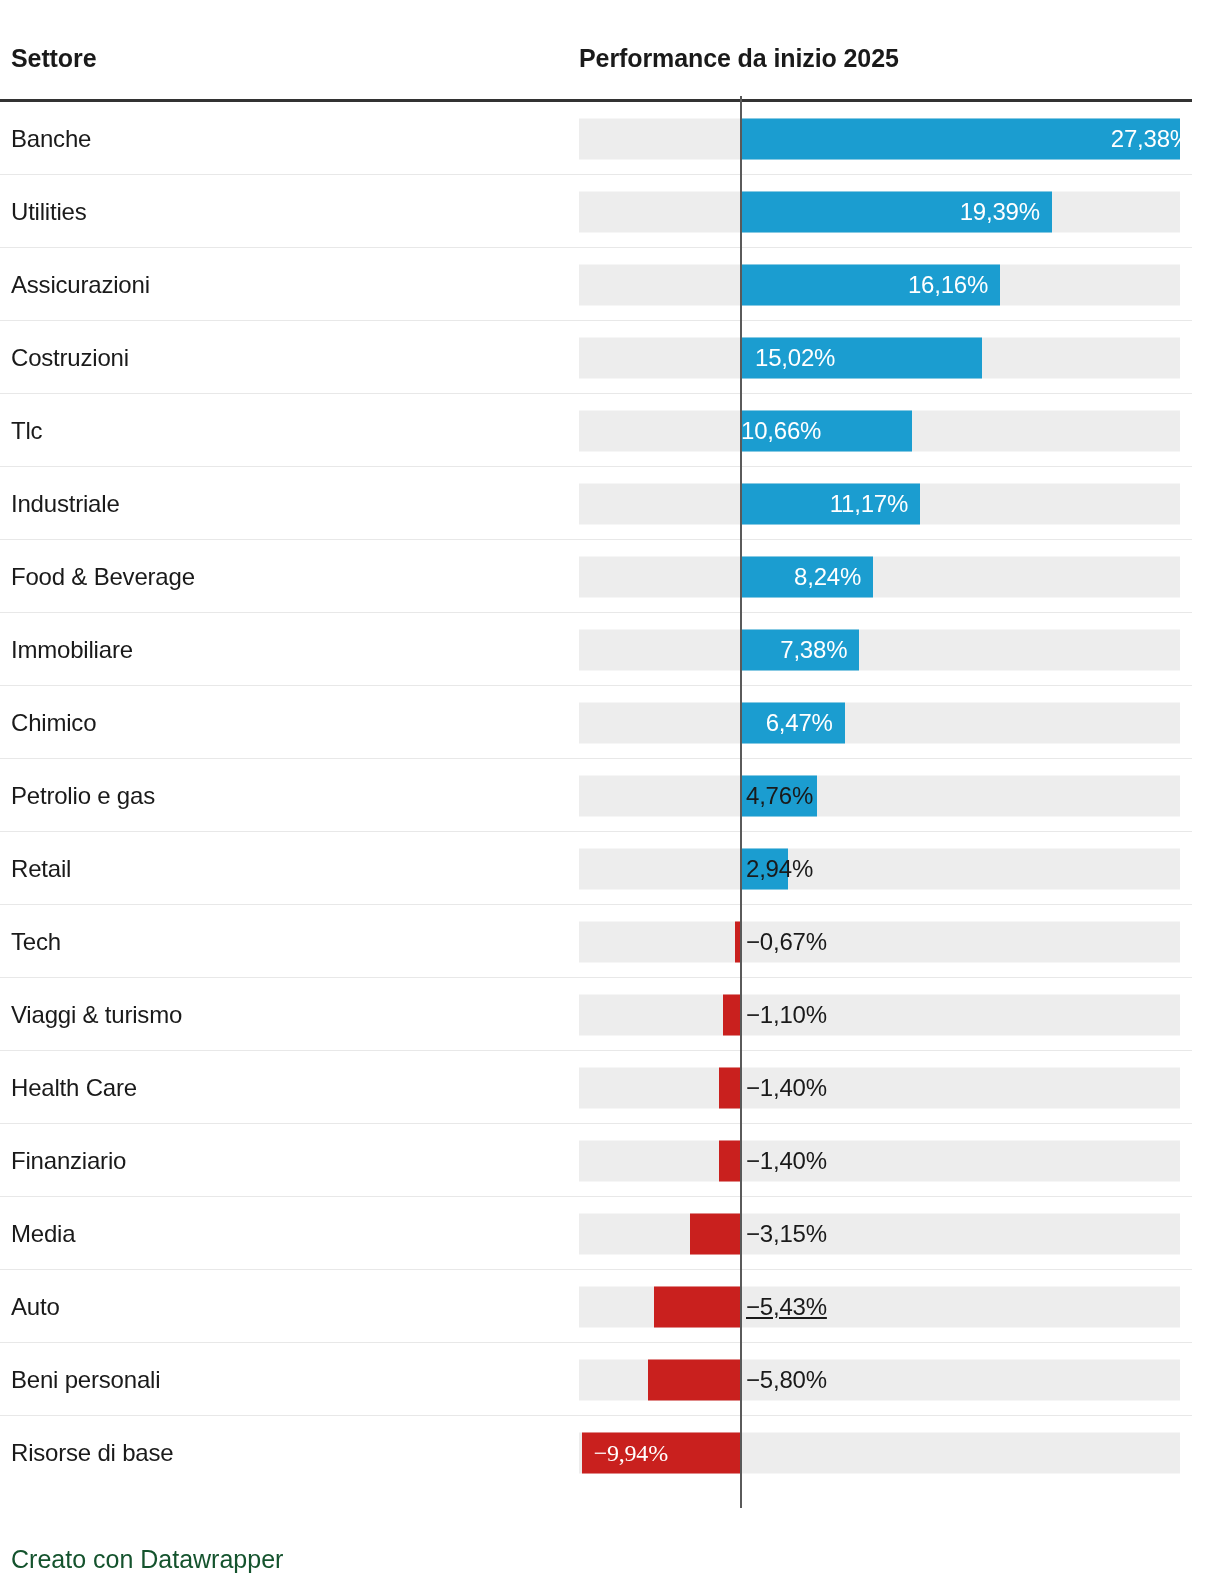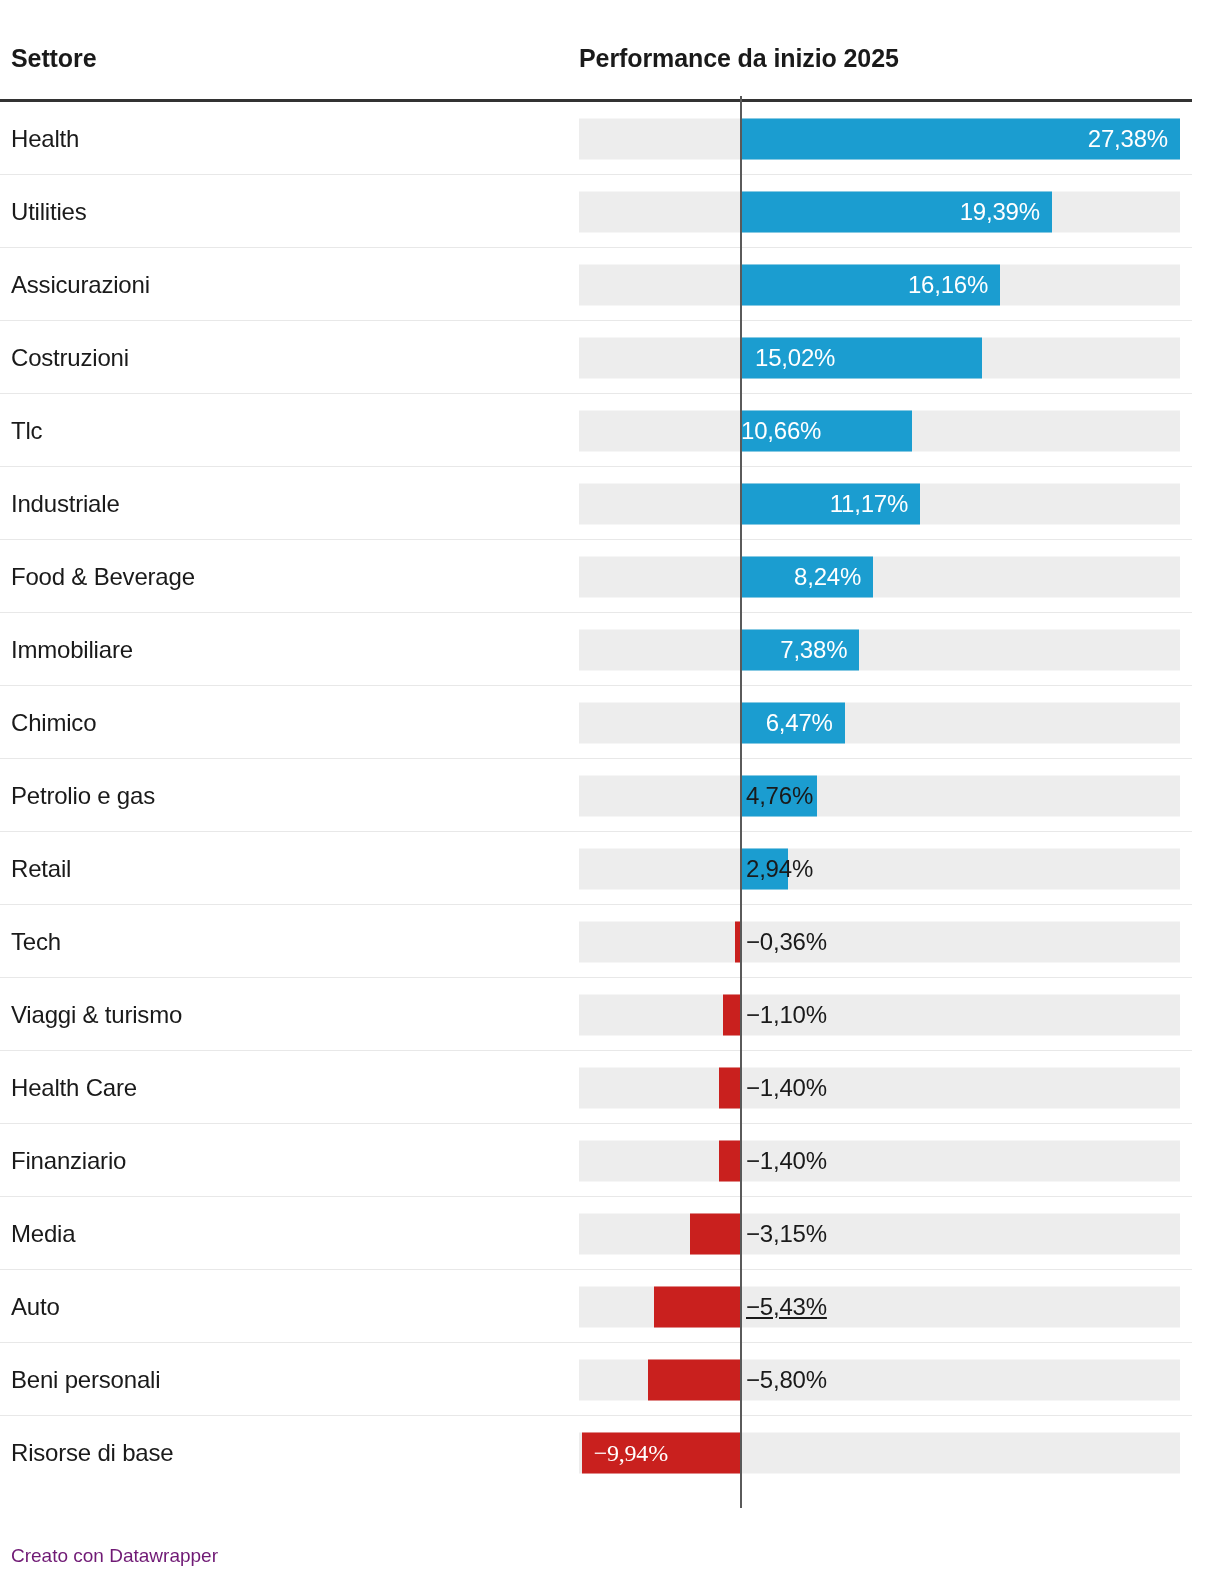--- a/index.html
+++ b/index.html
@@ -140,43 +140,43 @@
     width: 2px;
     height: 1412px;
     background: #5a5a5a;
   }
 
   
   .footer {
     position: absolute;
     left: 11px;
     top: 1545px;
-    font-size: 19px;
-    color: #701a75;
+    font-size: 25px;
+    color: #14532d;
     letter-spacing: 0;
     white-space: nowrap;
   }
 </style>
 </head>
 <body>
 
 <div id="chart-root">
 
   <div class="header">
     <div class="header-col-label">Settore</div>
     <div class="header-col-value">Performance da inizio 2025</div>
   </div>
   <div class="header-rule"></div>
 
   <div class="rows" id="rows">
       <div class="row">
-        <div class="row-label">Health</div>
+        <div class="row-label">Banche</div>
         <div class="track"></div>
         <div class="bar pos" style="width: 439px; left: 741px;"></div>
-        <div class="bar-value inside" style="left: 741px; width: 427px; text-align: right;">27,38%</div>
+        <div class="bar-value inside" style="left: 741px; width: 427px; text-align: right; padding-left: 23px;">27,38%</div>
         <div class="row-sep"></div>
       </div>
       <div class="row">
         <div class="row-label">Utilities</div>
         <div class="track"></div>
         <div class="bar pos" style="width: 310.892px; left: 741px;"></div>
         <div class="bar-value inside" style="left: 741px; width: 298.892px; text-align: right;">19,39%</div>
         <div class="row-sep"></div>
       </div>
       <div class="row">
@@ -239,21 +239,21 @@
         <div class="row-label">Retail</div>
         <div class="track"></div>
         <div class="bar pos" style="width: 47.1388px; left: 741px;"></div>
         <div class="bar-value outside" style="left: 746px; text-align: left;">2,94%</div>
         <div class="row-sep"></div>
       </div>
       <div class="row">
         <div class="row-label">Tech</div>
         <div class="track"></div>
         <div class="bar neg" style="width: 5.7721px; left: 735.228px;"></div>
-        <div class="bar-value outside" style="left: 746px; text-align: left;">−0,36%</div>
+        <div class="bar-value outside" style="left: 746px; text-align: left;">−0,67%</div>
         <div class="row-sep"></div>
       </div>
       <div class="row">
         <div class="row-label">Viaggi &amp; turismo</div>
         <div class="track"></div>
         <div class="bar neg" style="width: 17.637px; left: 723.363px;"></div>
         <div class="bar-value outside" style="left: 746px; text-align: left;">−1,10%</div>
         <div class="row-sep"></div>
       </div>
       <div class="row">

